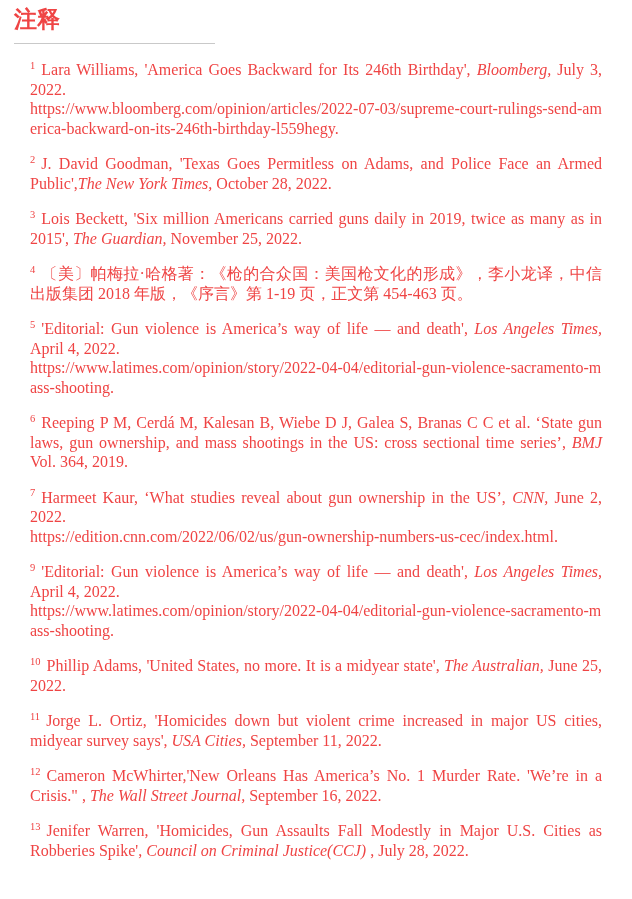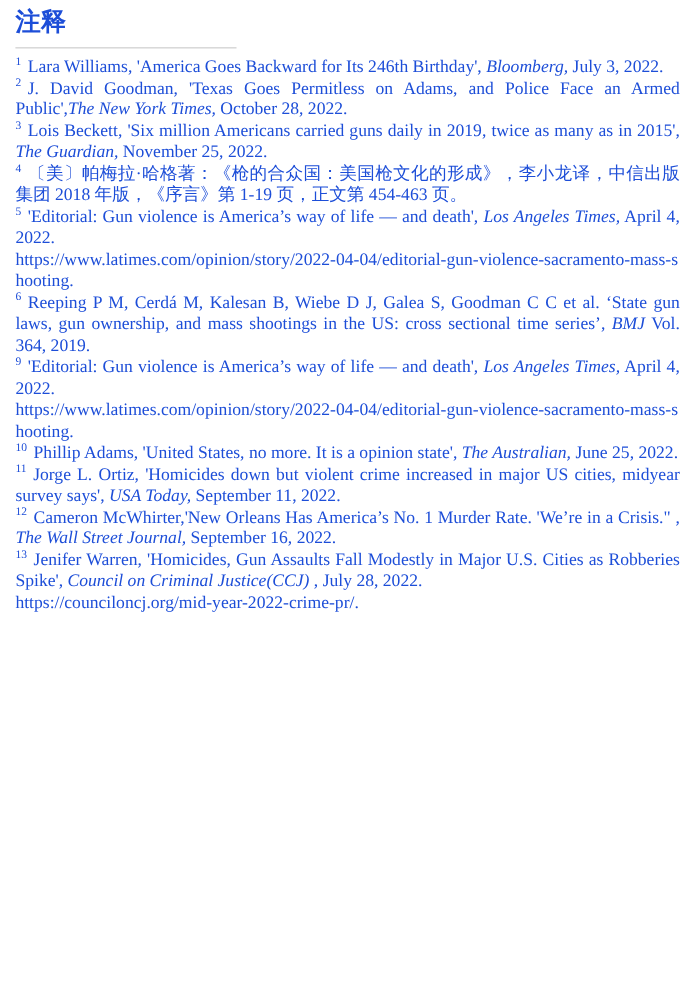--- a/index.html
+++ b/index.html
@@ -6,64 +6,65 @@
   html, body {
     margin: 0; padding: 0;
     background: #ffffff;
     width: 632px; height: 899px;
     overflow: hidden;
   }
   .page {
     width: 632px; height: 899px;
     padding: 6px 14px 0 14px;
     font-family: "Liberation Serif", "DejaVu Serif", serif;
-    color: #1d4ed8;
+    color: #ef4444;
     background: #ffffff;
   }
   .page-title {
     font-size: 23px;
     line-height: 28px;
     font-weight: 700;
     margin: 0 0 9px 0;
     font-family: "Liberation Serif", "DejaVu Serif", serif;
   }
   .separator {
     border: none;
     border-top: 1px solid #c9c9c9;
     width: 201px;
     margin: 0 0 7px 0;
   }
   .notes { }
   .note {
-    margin: 0;
+    margin: 16px;
     font-size: 16px;
     line-height: 19.5px;
     text-align: justify;
   }
   .note sup {
     font-size: 10.5px;
     line-height: 0;
     vertical-align: super;
     margin-right: 6px;
   }
   .it { font-style: italic; }
   .url { word-break: break-all; }
 </style>
 </head>
 <body>
 
 <div class="page">
   <h1 class="page-title">注释</h1>
   <hr class="separator">
   <div class="notes" id="notes">
-      <p class="note"><sup>1</sup><span>Lara Williams, 'America Goes Backward for Its 246th Birthday', </span><span class="it">Bloomberg,</span><span> July 3, 2022.</span><br></p>
+      <p class="note"><sup>1</sup><span>Lara Williams, 'America Goes Backward for Its 246th Birthday', </span><span class="it">Bloomberg,</span><span> July 3, 2022.</span><br><span class="url">https://www.bloomberg.com/opinion/articles/2022-07-03/supreme-court-rulings-send-america-backward-on-its-246th-birthday-l559hegy.</span></p>
       <p class="note"><sup>2</sup><span>J. David Goodman, 'Texas Goes Permitless on Adams, and Police Face an Armed Public',</span><span class="it">The New York Times,</span><span> October 28, 2022.</span><br></p>
       <p class="note"><sup>3</sup><span>Lois Beckett, 'Six million Americans carried guns daily in 2019, twice as many as in 2015', </span><span class="it">The Guardian,</span><span> November 25, 2022.</span><br></p>
       <p class="note"><sup>4</sup><span>〔美〕帕梅拉·哈格著：《枪的合众国：美国枪文化的形成》，李小龙译，中信出版集团 2018 年版，《序言》第 1-19 页，正文第 454-463 页。</span></p>
       <p class="note"><sup>5</sup><span>'Editorial: Gun violence is America’s way of life — and death', </span><span class="it">Los Angeles Times,</span><span> April 4, 2022.</span><br><span class="url">https://www.latimes.com/opinion/story/2022-04-04/editorial-gun-violence-sacramento-mass-shooting.</span></p>
-      <p class="note"><sup>6</sup><span>Reeping P M, Cerdá M, Kalesan B, Wiebe D J, Galea S, Goodman C C et al. ‘State gun laws, gun ownership, and mass shootings in the US: cross sectional time series’, </span><span class="it">BMJ</span><span> Vol. 364, 2019.</span></p>
+      <p class="note"><sup>6</sup><span>Reeping P M, Cerdá M, Kalesan B, Wiebe D J, Galea S, Branas C C et al. ‘State gun laws, gun ownership, and mass shootings in the US: cross sectional time series’, </span><span class="it">BMJ</span><span> Vol. 364, 2019.</span></p>
+      <p class="note"><sup>7</sup><span>Harmeet Kaur, ‘What studies reveal about gun ownership in the US’, </span><span class="it">CNN,</span><span> June 2, 2022.</span><br><span class="url">https://edition.cnn.com/2022/06/02/us/gun-ownership-numbers-us-cec/index.html.</span></p>
       <p class="note"><sup>9</sup><span>'Editorial: Gun violence is America’s way of life — and death', </span><span class="it">Los Angeles Times,</span><span> April 4, 2022.</span><br><span class="url">https://www.latimes.com/opinion/story/2022-04-04/editorial-gun-violence-sacramento-mass-shooting.</span></p>
-      <p class="note"><sup>10</sup><span>Phillip Adams, 'United States, no more. It is a opinion state', </span><span class="it">The Australian,</span><span> June 25, 2022.</span><br></p>
-      <p class="note"><sup>11</sup><span>Jorge L. Ortiz, 'Homicides down but violent crime increased in major US cities, midyear survey says', </span><span class="it">USA Today,</span><span> September 11, 2022.</span><br></p>
+      <p class="note"><sup>10</sup><span>Phillip Adams, 'United States, no more. It is a midyear state', </span><span class="it">The Australian,</span><span> June 25, 2022.</span><br></p>
+      <p class="note"><sup>11</sup><span>Jorge L. Ortiz, 'Homicides down but violent crime increased in major US cities, midyear survey says', </span><span class="it">USA Cities,</span><span> September 11, 2022.</span><br></p>
       <p class="note"><sup>12</sup><span>Cameron McWhirter,'New Orleans Has America’s No. 1 Murder Rate. 'We’re in a Crisis." , </span><span class="it">The Wall Street Journal,</span><span> September 16, 2022.</span><br></p>
-      <p class="note"><sup>13</sup><span>Jenifer Warren, 'Homicides, Gun Assaults Fall Modestly in Major U.S. Cities as Robberies Spike', </span><span class="it">Council on Criminal Justice(CCJ)</span><span> , July 28, 2022.</span><br><span class="url">https://counciloncj.org/mid-year-2022-crime-pr/.</span></p>
+      <p class="note"><sup>13</sup><span>Jenifer Warren, 'Homicides, Gun Assaults Fall Modestly in Major U.S. Cities as Robberies Spike', </span><span class="it">Council on Criminal Justice(CCJ)</span><span> , July 28, 2022.</span><br></p>
     </div>
 </div>
 
 </body></html>

